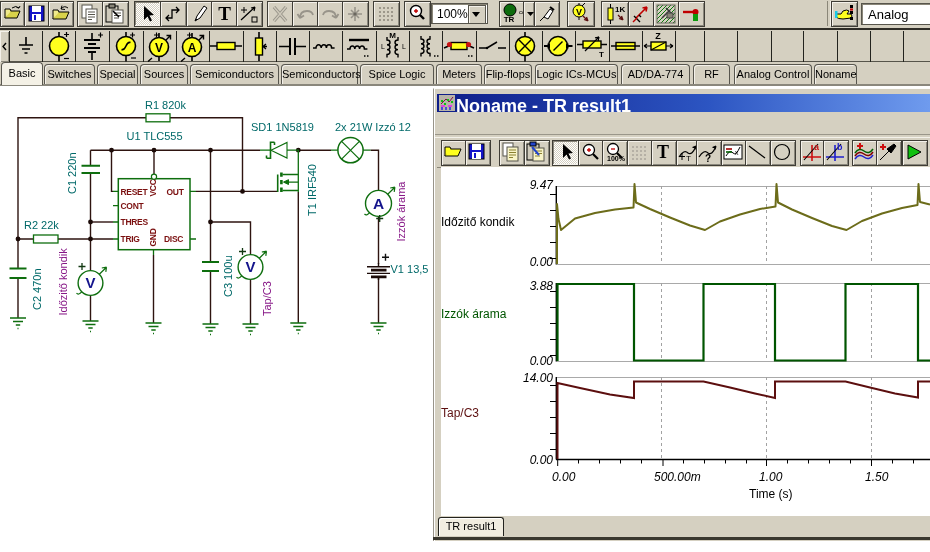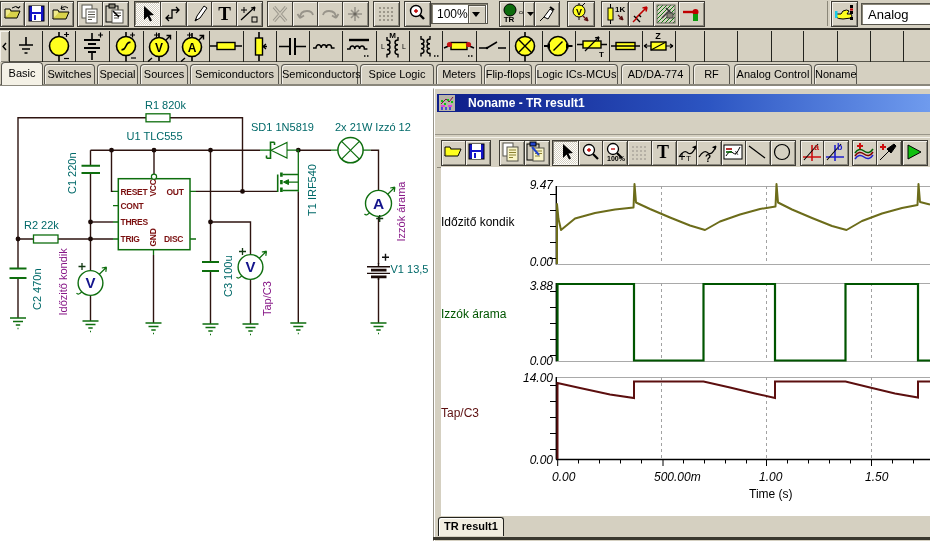--- a/index.html
+++ b/index.html
@@ -11,25 +11,25 @@
 #row2{position:absolute;left:0;top:28px;width:930px;height:34px;background:#d5d0c1;border-top:2px solid #2e2c26;border-bottom:1px solid #56544a;box-sizing:border-box;}
 #tabs{position:absolute;left:0;top:62px;width:930px;height:23px;background:#d5d0c1;}
 #tabline{position:absolute;left:0;top:84px;width:930px;height:2px;background:#8a877c;}
 .tb{position:absolute;background:#d5d0c1;border:1px solid #3f3d36;box-shadow:inset 1px 1px 0 #f4f1ea,inset -1px -1px 0 #8a877c;}
 .cell{position:absolute;top:1px;height:31px;border-right:1px solid #23231e;}
 .tab{position:absolute;top:2px;height:19px;background:#d5d0c1;border:1px solid #58564e;border-bottom:none;border-radius:4px 4px 0 0;box-shadow:inset 1px 1px 0 #f4f1ea;color:#000;font-size:11px;text-align:center;line-height:19px;}
 .tab.active{top:0;height:22px;background:#f4f1e6;line-height:21px;z-index:3;}
 
 #win{position:absolute;left:433px;top:88px;width:497px;height:452px;background:#d5d0c1;border-left:1px solid #98948a;border-top:1px solid #fdfdfb;box-shadow:inset 1px 0 0 #ffffff;}
 #title{position:absolute;left:3px;top:5px;width:493px;height:18px;background:linear-gradient(to right,#0e1d88 0%,#2c55c2 55%,#6f9bee 100%);color:#fff;font-weight:bold;font-size:12.5px;}
-#title span{position:absolute;left:31px;top:1.5px;font-size:12px;}
+#title span{position:absolute;left:19px;top:1.5px;font-size:18px;}
 #menu{position:absolute;left:3px;top:23px;width:493px;height:21px;color:#000;font-size:12px;}
 #menu div{position:absolute;top:3px;}
 #wtool{position:absolute;left:3px;top:44px;width:493px;height:35px;}
-#tabstrip{position:absolute;left:3px;top:428px;width:493px;height:19px;background:#d5d0c1;font-weight:bold;}
+#tabstrip{position:absolute;left:3px;top:428px;width:493px;height:19px;background:#d5d0c1;}
 #rtab{position:absolute;left:1px;top:0px;width:64px;height:18px;background:#f1ede0;border:1px solid #23231e;border-bottom:none;border-radius:3px 3px 0 0;box-shadow:inset 1px 1px 0 #fff;font-size:11px;text-align:center;line-height:17px;}
 #winbottom{position:absolute;left:-1px;top:448px;width:497px;height:3px;background:#3a382f;}
 .wbtn{position:absolute;top:7px;width:24px;height:24px;background:#d5d0c1;border:1px solid #3f3d36;box-shadow:inset 1px 1px 0 #f4f1ea,inset -1px -1px 0 #8a877c;}
 .pressed{background-color:#e9e5d9;background-image:conic-gradient(#fff 25%,#d5d0c1 0 50%,#fff 0 75%,#d5d0c1 0);background-size:2px 2px;box-shadow:inset -1px -1px 0 #f4f1ea,inset 1px 1px 0 #8a877c;}
 .mn{text-decoration:underline;}
 </style>
 </head>
 <body>
 <div id="app">
   <div id="row1">

